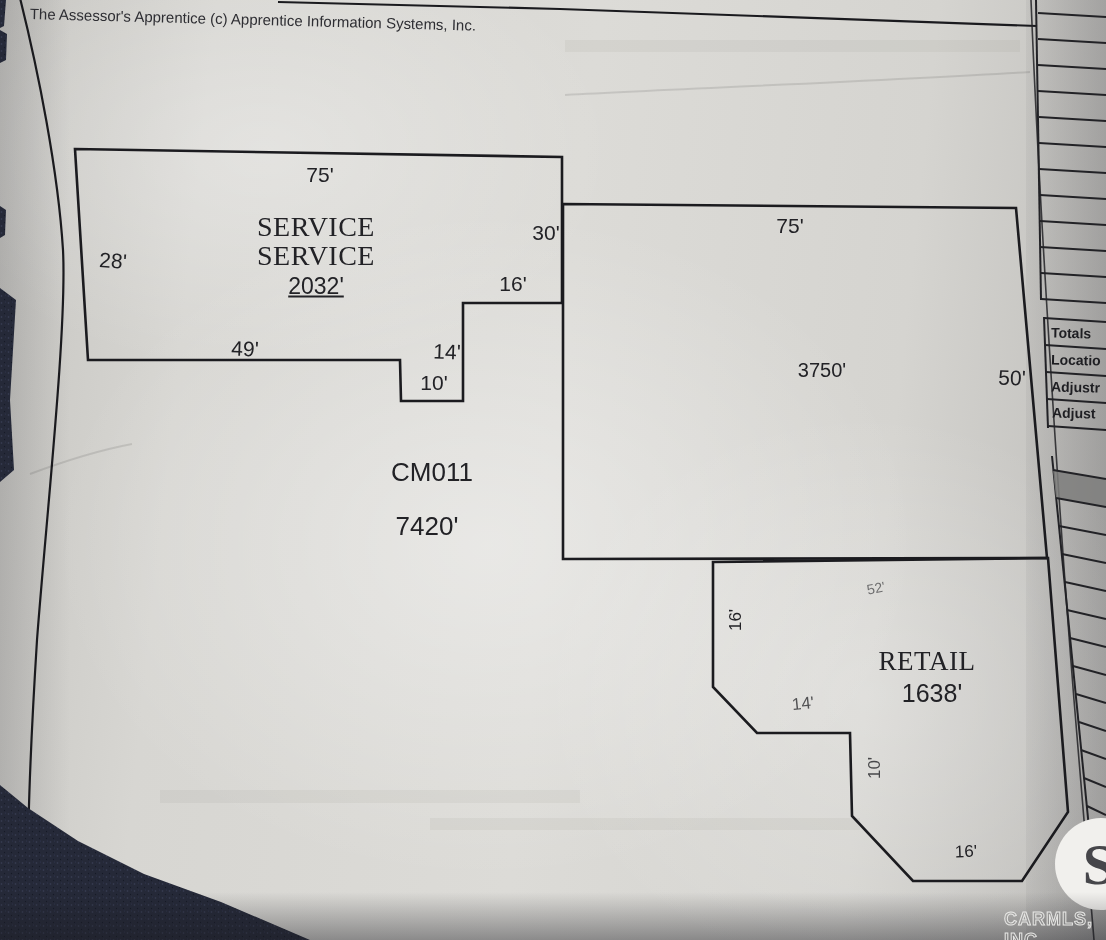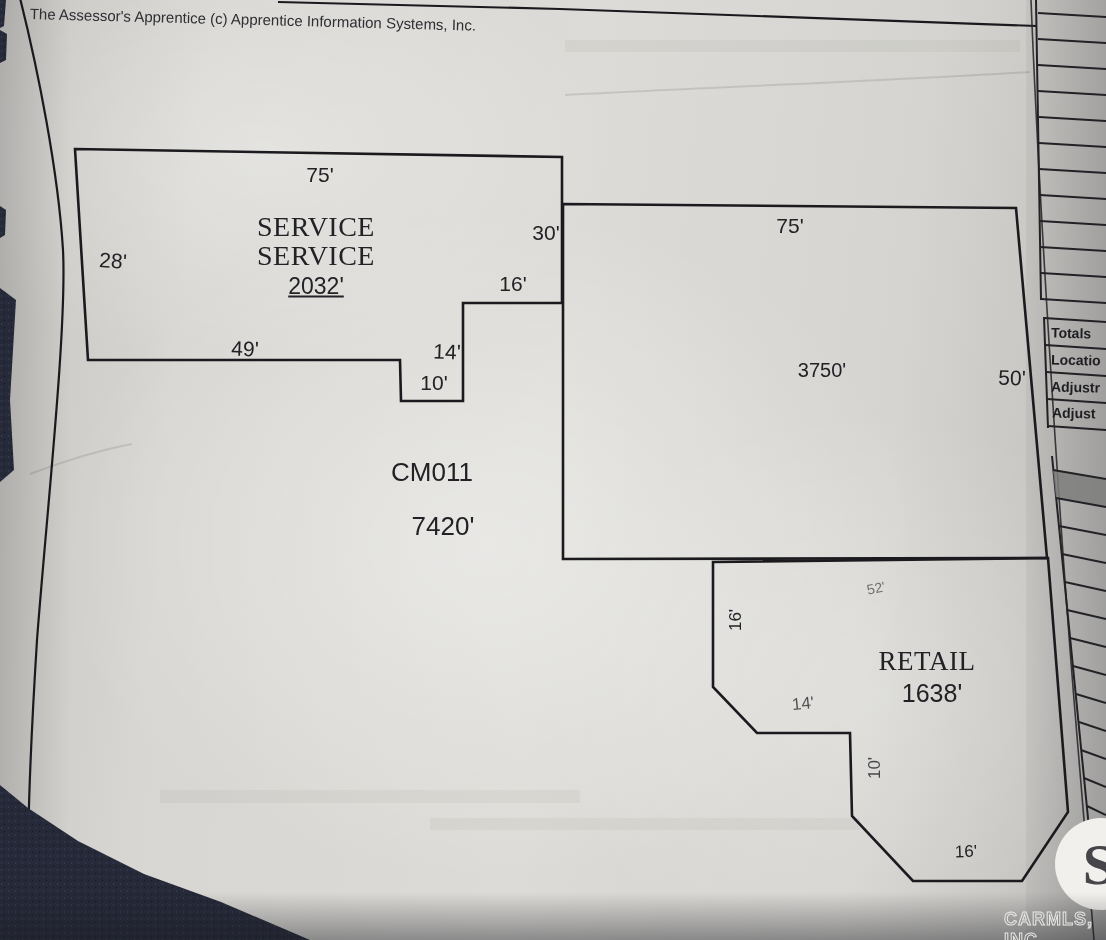--- a/index.html
+++ b/index.html
@@ -150,21 +150,21 @@
   <div class="lbl ctr sans dim" style="left:513px; top:284px;">16'</div>
   <div class="lbl sans dim" style="left:245px; top:349px; transform:translate(-50%,-50%) rotate(2deg);">49'</div>
   <div class="lbl sans dim" style="left:447px; top:352px; transform:translate(-50%,-50%) rotate(2deg);">14'</div>
   <div class="lbl ctr sans dim" style="left:434px; top:383px;">10'</div>
 
   <div class="lbl ctr sans dim" style="left:790px; top:226px;">75'</div>
   <div class="lbl ctr sans" style="left:822px; top:370px; font-size:20px;">3750'</div>
   <div class="lbl sans dim" style="left:1012px; top:378px; transform:translate(-50%,-50%) rotate(2deg);">50'</div>
 
   <div class="lbl ctr sans" style="left:432px; top:472px; font-size:26px;">CM011</div>
-  <div class="lbl ctr sans" style="left:427px; top:526px; font-size:26px;margin-left:16px;">7420'</div>
+  <div class="lbl ctr sans" style="left:427px; top:526px; font-size:26px;">7420'</div>
 
   <div class="lbl sans" style="left:876px; top:588px; font-size:14px; opacity:.6; transform:translate(-50%,-50%) rotate(-12deg);">52'</div>
   <div class="lbl sans dim-sm" style="left:736px; top:620px; transform:translate(-50%,-50%) rotate(-90deg);">16'</div>
   <div class="lbl ctr serif" style="left:920px; top:661px; font-size:27px; letter-spacing:.5px;margin-left:7px;">RETAIL</div>
   <div class="lbl ctr sans" style="left:932px; top:693px; font-size:25px;">1638'</div>
   <div class="lbl sans dim-sm" style="left:803px; top:704px; opacity:.75; transform:translate(-50%,-50%) rotate(-6deg);">14'</div>
   <div class="lbl sans dim-sm" style="left:875px; top:768px; opacity:.8; transform:translate(-50%,-50%) rotate(-90deg);">10'</div>
   <div class="lbl sans dim-sm" style="left:966px; top:852px; transform:translate(-50%,-50%) rotate(-2deg);">16'</div>
 
   <div class="lbl tbl" style="left:1051px; top:333px;">Totals</div>

